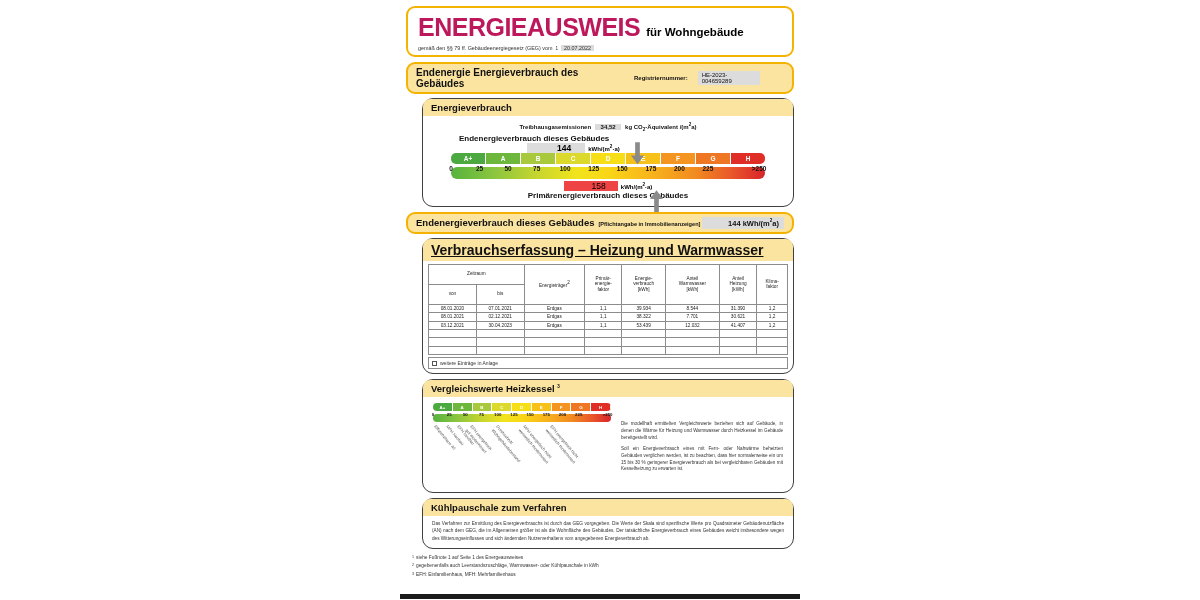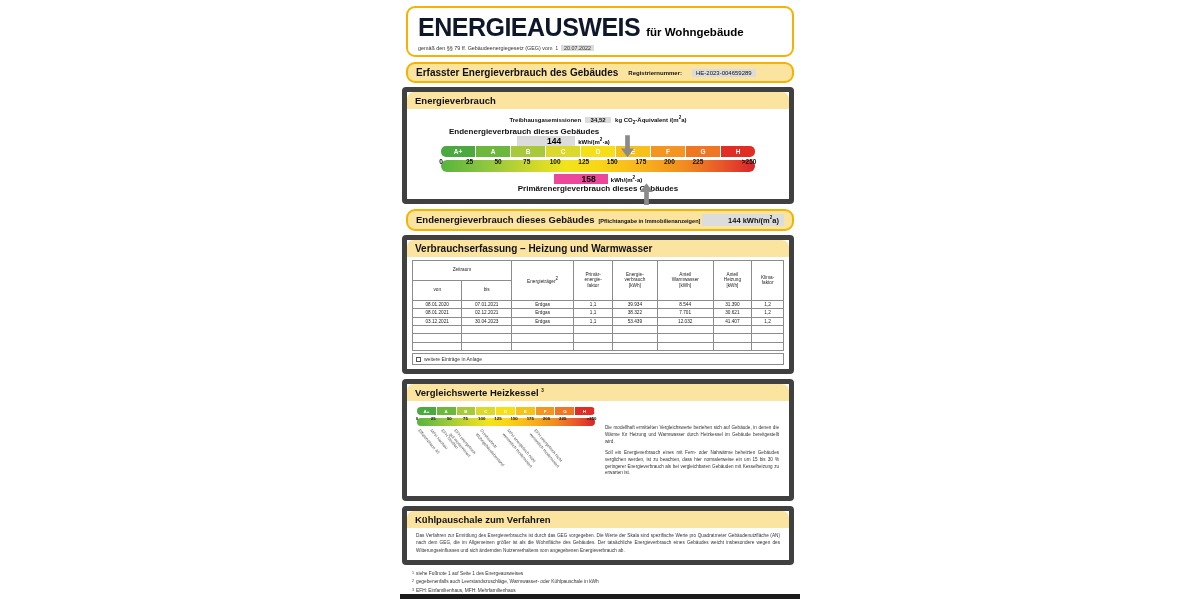--- a/index.html
+++ b/index.html
@@ -18,24 +18,24 @@
   }
   .bottombar {
     position: absolute;
     left: 400px; top: 594px;
     width: 400px; height: 5px;
     background: #1b1b1b;
   }
 
   
   .card {
-    border: 5px solid #404040;
-    border-radius: 4px;
+    border: 1px solid #404040;
+    border-radius: 11px;
     background: #ffffff;
-    margin: 0 6px 5px 2px;
+    margin: 0 6px 5px 22px;
     position: relative;
   }
   .bandtitle {
     background: #fbe3a0;
     border: 2px solid #f5b301;
     border-radius: 9px;
     font-weight: bold;
     font-size: 9.5px;
     color: #111;
     padding: 3px 8px;
@@ -55,21 +55,21 @@
   
   #titleblock {
     margin: 6px 6px 5px 6px;
     border: 2px solid #f5b301;
     border-radius: 9px;
     padding: 5px 10px 4px 10px;
   }
   #titleline { display: flex; align-items: baseline; }
   #maintitle {
     font-size: 25px; font-weight: bold; letter-spacing: -0.5px;
-    color: #0f172a;
+    color: #be185d;
   }
   #subtitle2 { font-size: 11.5px; font-weight: bold; margin-left: 6px; color: #000; }
   #lawline { font-size: 5.4px; color: #333; margin-top: 3px; display: flex; align-items: center; gap: 3px; }
   .greyval { background: #dcdcdc; padding: 0 3px; display: inline-block; }
 
   
   #regband { justify-content: flex-start; gap: 10px; padding-right: 32px; }
   #regband .rtitle { font-size: 10px; }
   #reglabel { font-size: 6px; font-weight: bold; }
   #regnum { font-size: 6px; background: #dcdcdc; padding: 1px 4px; font-weight: normal; }
@@ -117,21 +117,21 @@
 
   .gradbar {
     height: 12px; border-radius: 6px; margin-top: 2px;
     background: linear-gradient(to right,
       #57b33e 0%, #8cc63f 14%, #c9d62e 28%, #f2e41c 40%,
       #f9d616 50%, #f8b31c 64%, #f18a20 78%, #e8542a 90%, #d8232a 100%);
   }
 
   #primrow { display: flex; flex-direction: column; align-items: center; margin-top: 2px; }
   #primvalrow { display: flex; align-items: baseline; gap: 3px; }
-  #primval { background: #ec4899; font-size: 8.5px; font-weight: bold; padding: 0 12px 0 28px; text-align: right; }
+  #primval { background: #ef4444; font-size: 8.5px; font-weight: normal; padding: 0 12px 0 28px; text-align: right; }
   #primtitle { font-size: 8px; font-weight: bold; color: #111; margin-top: 0px; }
   .arrowdown {
     width: 13px; height: 22px; background: #8a8a8a;
     clip-path: polygon(32% 0, 68% 0, 68% 60%, 100% 60%, 50% 100%, 0 60%, 32% 60%);
   }
   .arrowup {
     width: 13px; height: 22px; background: #8a8a8a;
     clip-path: polygon(50% 0, 100% 40%, 68% 40%, 68% 100%, 32% 100%, 32% 40%, 0 40%);
   }
 
@@ -202,21 +202,21 @@
       <div id="subtitle2">für Wohngebäude</div>
     </div>
     <div id="lawline">
       <span>gemäß den §§ 79 ff. Gebäudeenergiegesetz (GEG) vom</span>
       <sup>1</sup>
       <span class="greyval">20.07.2022</span>
     </div>
   </div>
 
   <div class="bandtitle" id="regband">
-    <span class="rtitle">Erfasster Energieverbrauch des Gebäudes</span>
+    <span class="rtitle">Endenergie Energieverbrauch des Gebäudes</span>
     <span id="reglabel">Registriernummer:</span>
     <span id="regnum">HE-2023-004659289</span>
     <span id="pagebadge">3</span>
   </div>
 
   <div class="card" id="energycard">
     <div class="cardhead">Energieverbrauch</div>
 
     <div id="ghgrow">
       <span>Treibhausgasemissionen</span>
@@ -297,21 +297,21 @@
 
   <div class="bandtitle" id="pflichtband">
     <span id="pflichtleft">
       <span class="t">Endenergieverbrauch dieses Gebäudes</span>
       <span class="note">[Pflichtangabe in Immobilienanzeigen]</span>
     </span>
     <span id="pflichtright"><span>144</span>&nbsp;<span>kWh/(m</span><sup>2</sup><span>a)</span></span>
   </div>
 
   <div class="card">
-    <div class="cardhead" style="font-size:10px;">Verbrauchserfassung – Heizung und Warmwasser</div>
+    <div class="cardhead" style="font-size:14px;text-decoration:underline;">Verbrauchserfassung – Heizung und Warmwasser</div>
     <table class="vtab">
       <thead>
         <tr>
           <th colspan="2">Zeitraum</th>
           <th rowspan="2"><span>Energieträger</span><sup>2</sup></th>
           <th rowspan="2">
             <span>Primär-</span><br>
             <span>energie-</span><br>
             <span>faktor</span>
           </th>

